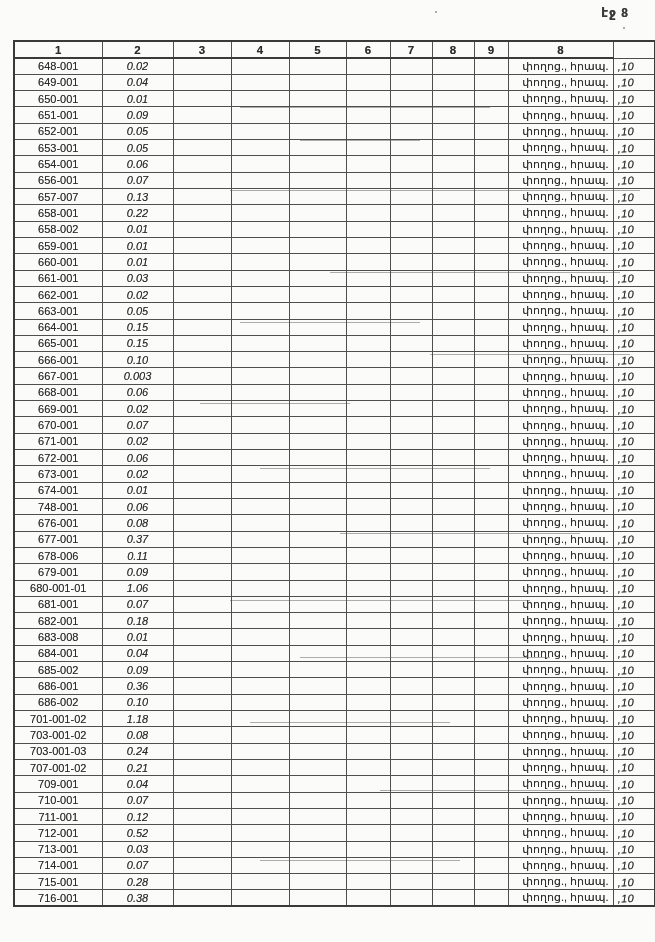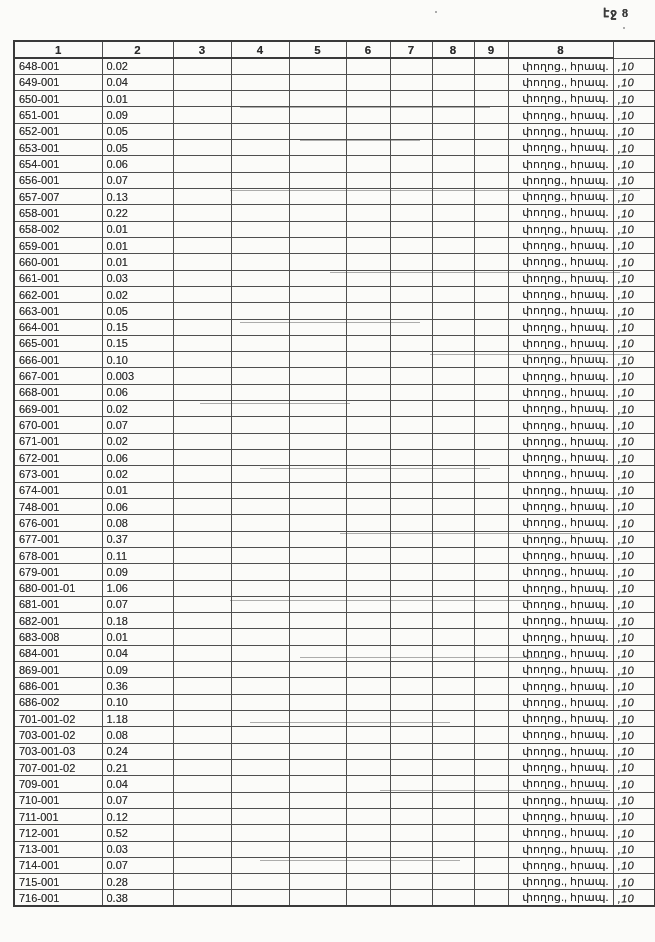--- a/index.html
+++ b/index.html
@@ -9,21 +9,20 @@
     font-family:"Liberation Sans","DejaVu Sans",sans-serif;
     position:relative;overflow:hidden;
     color:#2e2e2e;
   }
   .page{position:absolute;inset:0;}
   .page-label{
     position:absolute;top:6px;right:26px;
     font-size:12px;font-weight:bold;color:#3a3a3a;
     text-shadow:0 0 .6px #444;
     letter-spacing:1px;
-    font-family:Liberation Serif, serif;
   }
   table.scan{
     position:absolute;left:13px;top:40px;
     border-collapse:collapse;table-layout:fixed;
     width:599px;
     border:2px solid #3a3a3a;
   }
   table.scan td,table.scan th{
     border:1px solid #4f4f4f;
     padding:0 4px;
@@ -32,22 +31,22 @@
     font-weight:normal;
     color:#2c2c2c;
     text-shadow:0 0 .5px rgba(40,40,40,.55);
     overflow:hidden;white-space:nowrap;
     box-sizing:border-box;
   }
   table.scan th{
     height:17px;border-bottom:2px solid #3a3a3a;
     text-align:center;font-weight:bold;font-size:11.5px;
   }
-  td.c-code{text-align:left;padding-left:5px;}
-  td.c-val{}
+  td.c-code{text-align:center;padding-left:5px;}
+  td.c-val{text-align:center;font-style:italic;}
   td.c-use{text-align:right;font-size:10.5px;padding-left:4px;}
   td.c-mark{
     border:none;background:transparent;
     font-size:8px;color:#6f6f6f;text-align:left;padding-left:9px;
     transform:rotate(-2deg);
     text-shadow:none;font-style:italic;letter-spacing:0.5px;
   }
   
   .artifact{
     position:absolute;height:1px;background:#4c4c4c;opacity:.45;
@@ -476,21 +475,21 @@
           <td></td>
           <td></td>
           <td></td>
           <td></td>
           <td></td>
           <td></td>
           <td class="c-use">փողոց., հրապ.</td>
           <td class="c-mark">,10</td>
         </tr>
         <tr>
-          <td class="c-code">678-001</td>
+          <td class="c-code">678-006</td>
           <td class="c-val">0.11</td>
           <td></td>
           <td></td>
           <td></td>
           <td></td>
           <td></td>
           <td></td>
           <td></td>
           <td class="c-use">փողոց., հրապ.</td>
           <td class="c-mark">,10</td>
@@ -567,21 +566,21 @@
           <td></td>
           <td></td>
           <td></td>
           <td></td>
           <td></td>
           <td></td>
           <td class="c-use">փողոց., հրապ.</td>
           <td class="c-mark">,10</td>
         </tr>
         <tr>
-          <td class="c-code">869-001</td>
+          <td class="c-code">685-002</td>
           <td class="c-val">0.09</td>
           <td></td>
           <td></td>
           <td></td>
           <td></td>
           <td></td>
           <td></td>
           <td></td>
           <td class="c-use">փողոց., հրապ.</td>
           <td class="c-mark">,10</td>

